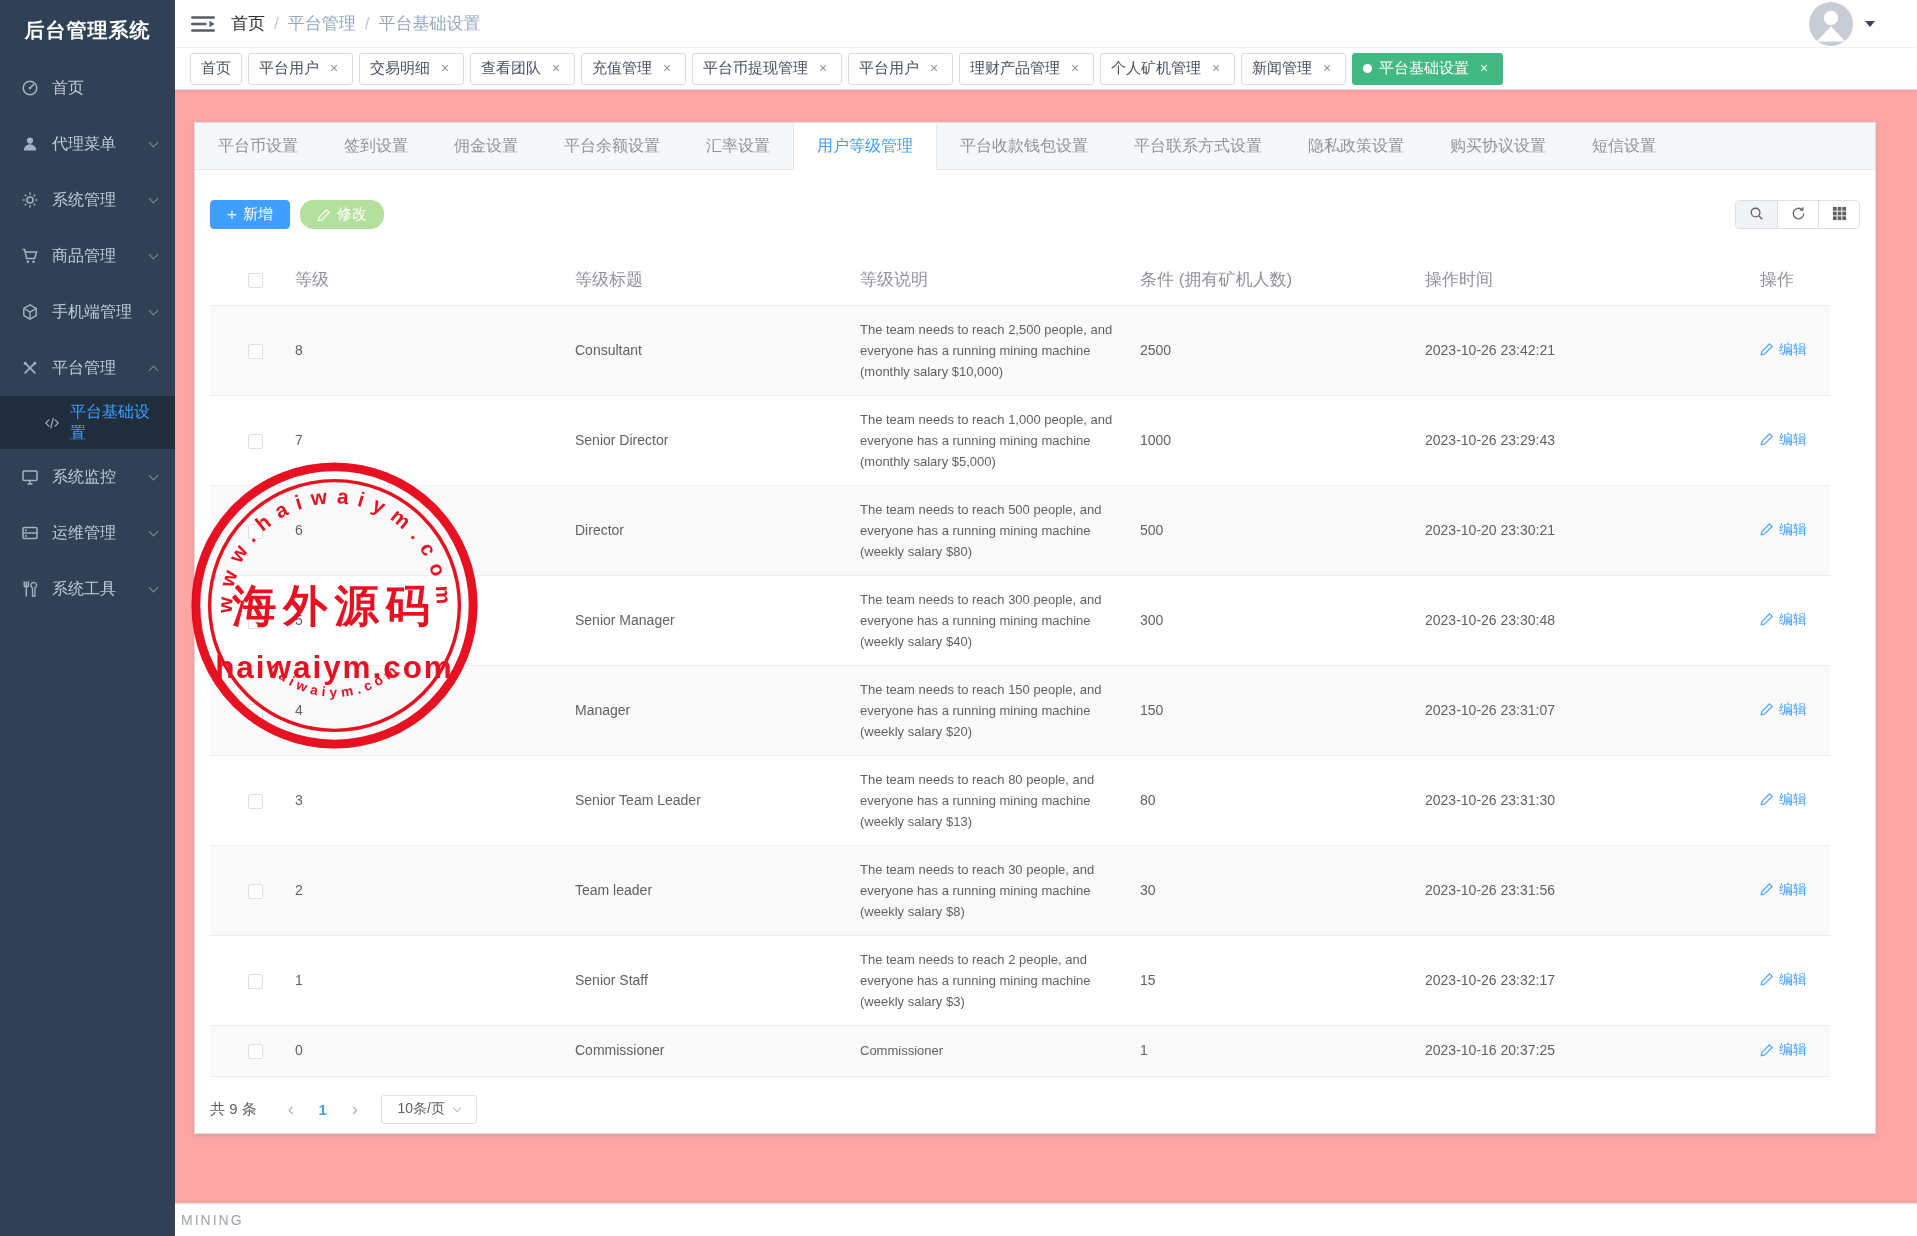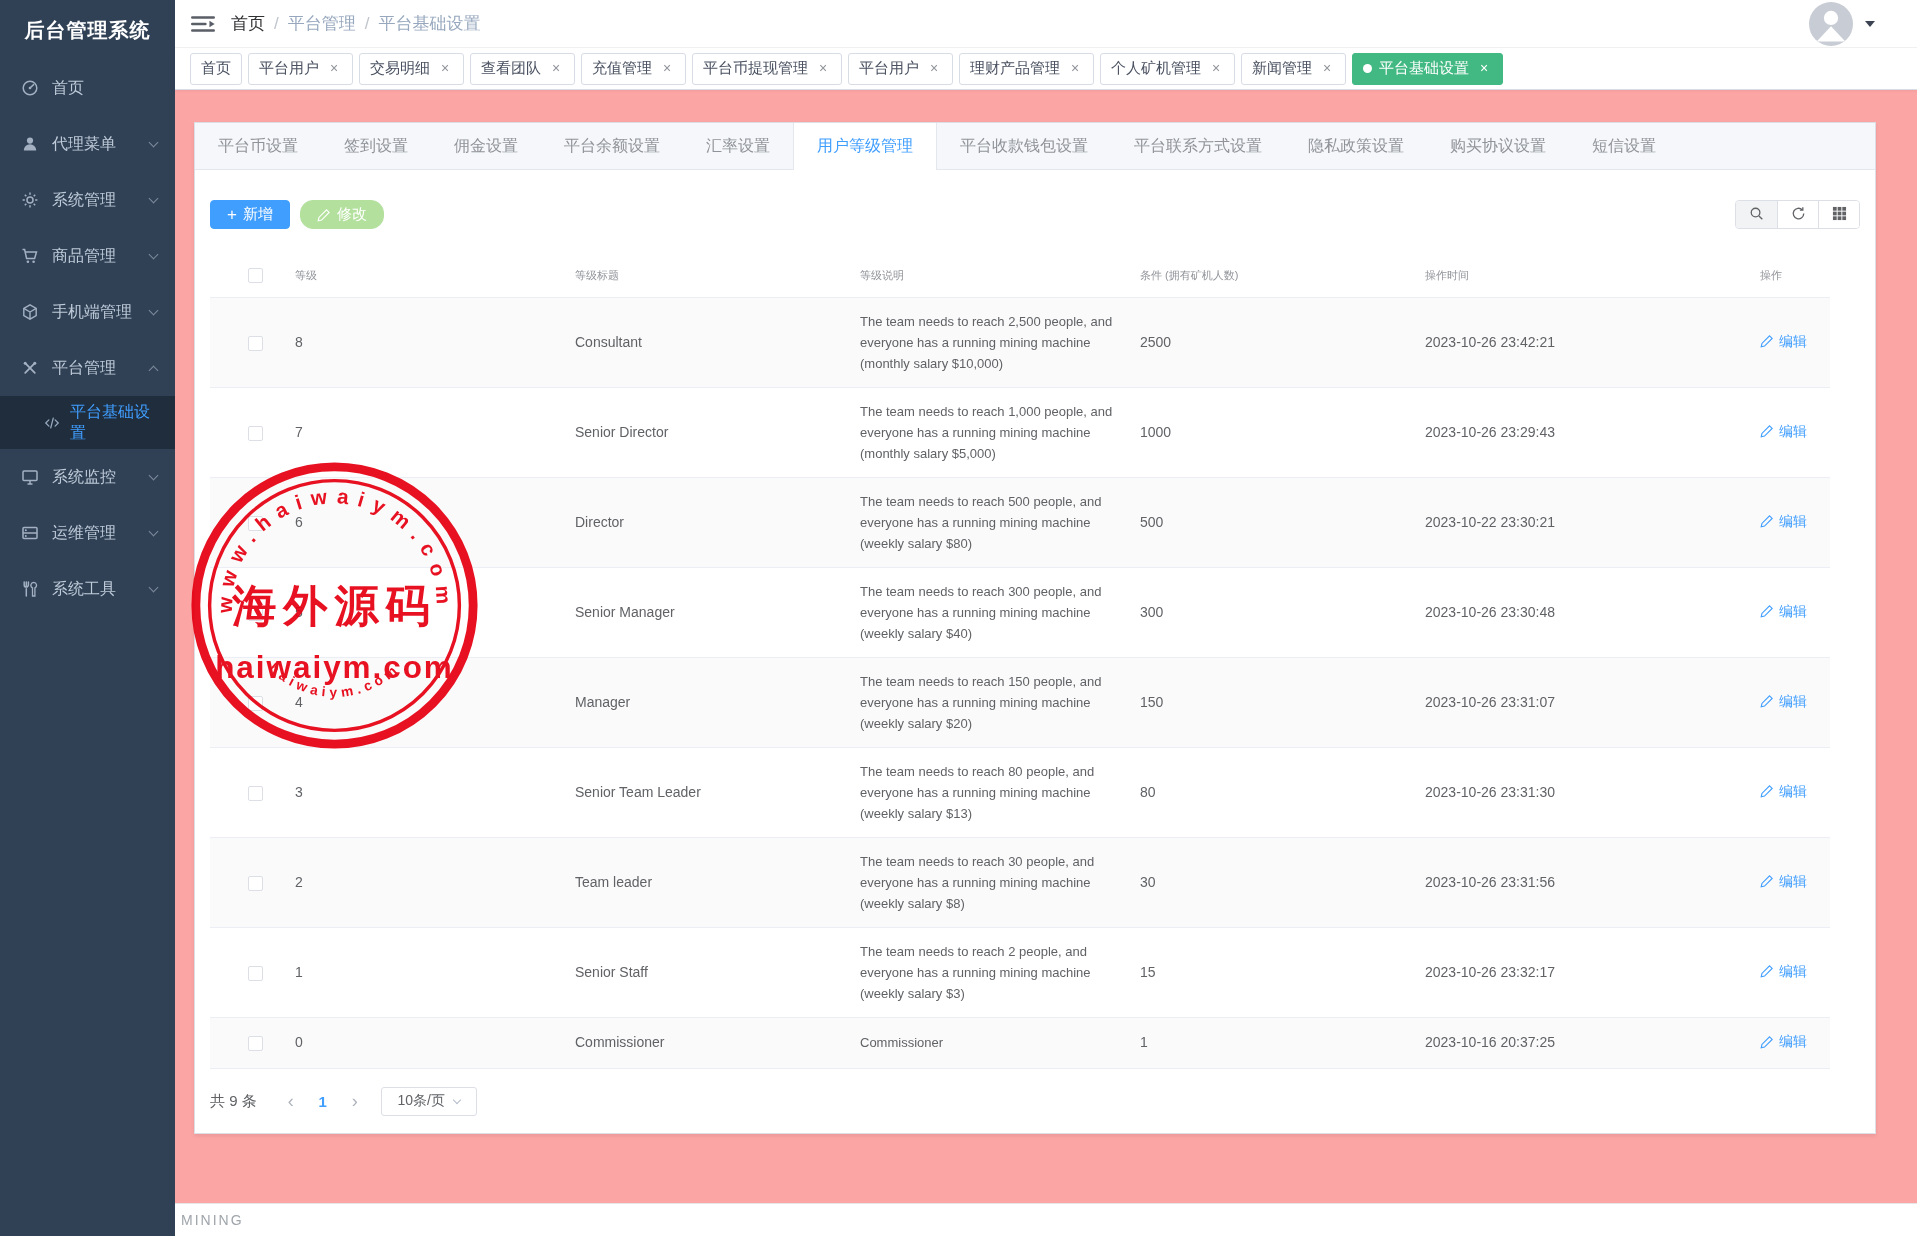--- a/index.html
+++ b/index.html
@@ -75,21 +75,21 @@
   .plus { font-size:17px; line-height:1; }
   .pencil svg { width:14px; height:14px; display:block; }
   .tool-group { margin-left:auto; display:flex; border:1px solid #dcdfe6; border-radius:4px; overflow:hidden; }
   .tool-btn { width:41px; height:27px; background:#fff; border:none; border-left:1px solid #dcdfe6;
     display:flex; align-items:center; justify-content:center; color:#606266; cursor:pointer; }
   .tool-btn:first-child { border-left:none; background:#f2f3f5; }
   .tool-btn svg { width:15px; height:15px; }
 
   
   table { border-collapse:collapse; table-layout:fixed; width:1620px; margin-top:25px; }
-  th { font-size:11px; color:#909399; font-weight:normal; text-align:left;
+  th { font-size:17px; color:#909399; font-weight:normal; text-align:left;
     padding:14px 10px; border-bottom:1px solid #ebeef5; }
   td { font-size:14px; color:#606266; text-align:left; padding:13px 10px;
     border-bottom:1px solid #ebeef5; vertical-align:middle; line-height:21px; }
   td.desc { font-size:13px; word-wrap:break-word; }
   tr.stripe td { background:#fafafa; }
   .cb-cell { padding-left:38px !important; }
   .checkbox { width:15px; height:15px; border:1px solid #dcdfe6; border-radius:2px;
     background:#fff; display:inline-block; vertical-align:middle; cursor:pointer; }
   .edit-link { color:#409eff; font-size:14px; cursor:pointer; display:inline-flex;
     align-items:center; white-space:nowrap; }
@@ -425,21 +425,21 @@
                       </span>
                       <span>编辑</span>
                     </span></td>
                 </tr>
                 <tr class="stripe">
                   <td class="cb-cell"><span class="checkbox"></span></td>
                   <td>6</td>
                   <td>Director</td>
                   <td class="desc">The team needs to reach 500 people, and everyone has a running mining machine (weekly salary $80)</td>
                   <td>500</td>
-                  <td>2023-10-22 23:30:21</td>
+                  <td>2023-10-20 23:30:21</td>
                   <td><span class="edit-link">
                       <span class="pencil">
                         <svg viewBox="0 0 16 16" fill="none" stroke="currentColor" stroke-width="1.3">
                           <path d="M10.9 2.1l3 3L5.2 13.8l-3.8.8.8-3.8z"></path>
                         </svg>
                       </span>
                       <span>编辑</span>
                     </span></td>
                 </tr>
                 <tr>

